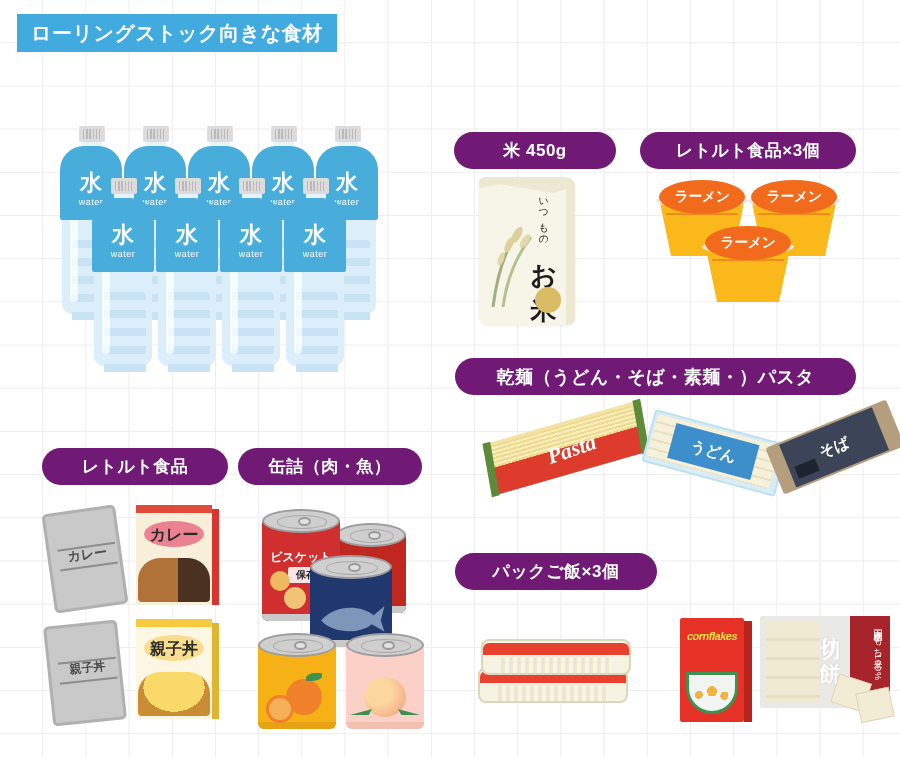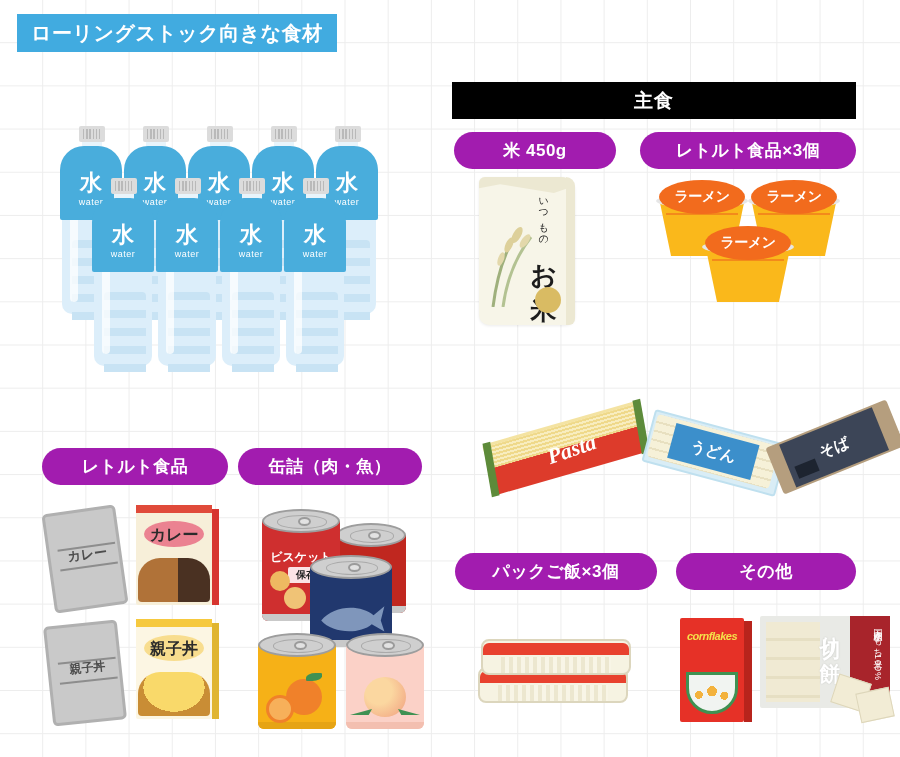--- a/index.html
+++ b/index.html
@@ -45,21 +45,21 @@
   }
   #hdr-essentials { left: 42px; top: 82px; width: 376px; }
   #hdr-staple     { left: 452px; top: 82px; width: 404px; }
   #hdr-main       { left: 42px; top: 392px; width: 376px; }
 
   
   .pill {
     position: absolute;
     height: 37px;
     border-radius: 19px;
-    background: #a21caf;
+    background: #701a75;
     color: #fff;
     font-size: 17px;
     font-weight: 700;
     display: flex; align-items: center; justify-content: center;
     letter-spacing: 0.5px;
     padding: 16px 18px;
     white-space: nowrap;
   }
   #pill-rice    { left: 454px; top: 132px; width: 162px; }
   #pill-cup     { left: 640px; top: 132px; width: 216px; }
@@ -410,21 +410,20 @@
       <div class="neck"></div>
       <div class="cap"></div>
         <div class="cap-lines"></div>
       <div class="label">
         <span class="kanji">水</span>
         <span class="eng">water</span>
       </div>
     </div>
   </div>
 
-  <div class="sec-header" id="hdr-staple">主食</div>
 
   <div class="pill" id="pill-rice">米 450g</div>
   <div class="pill" id="pill-cup">レトルト食品×3個</div>
 
   <div class="rice-bag">
     <div class="bag"></div>
     <div class="topfold"></div>
     <div class="rightband"></div>
     <svg class="stalks" viewBox="0 0 52 92">
       <path d="M6 92 C10 60 18 36 30 18" stroke="#9fb07c" stroke-width="3" fill="none"></path>
@@ -452,20 +451,21 @@
       <div class="rim"></div>
       <div class="lid">ラーメン</div>
     </div>
     <div class="cup" style="left:46px; top:46px;">
       <div class="bowl"></div>
       <div class="rim"></div>
       <div class="lid">ラーメン</div>
     </div>
   </div>
 
+  <div class="pill" id="pill-dry">乾麺（うどん・そば・素麺・）パスタ</div>
 
   <div class="noodles">
     <div class="pack pasta">
       <div class="wrap"></div>
       <div class="strands"></div>
       <div class="edge-l"></div>
       <div class="edge-r"></div>
       <div class="name">Pasta</div>
     </div>
     <div class="pack udon">
@@ -474,21 +474,20 @@
       <div class="lbl">うどん</div>
     </div>
     <div class="pack soba">
       <div class="wrap"></div>
       <div class="lbl">そば</div>
       <div class="tag"></div>
     </div>
   </div>
 
   <div class="pill" id="pill-pack">パックご飯×3個</div>
-  <div class="pill" id="pill-other">その他</div>
 
   <div class="packrice">
     <div class="tray" style="left:0px;  top:62px;">
       <div class="strip"></div>
       <div class="ridge"></div>
     </div>
     <div class="tray" style="left:3px;  top:34px;">
       <div class="strip"></div>
       <div class="ridge"></div>
     </div>

